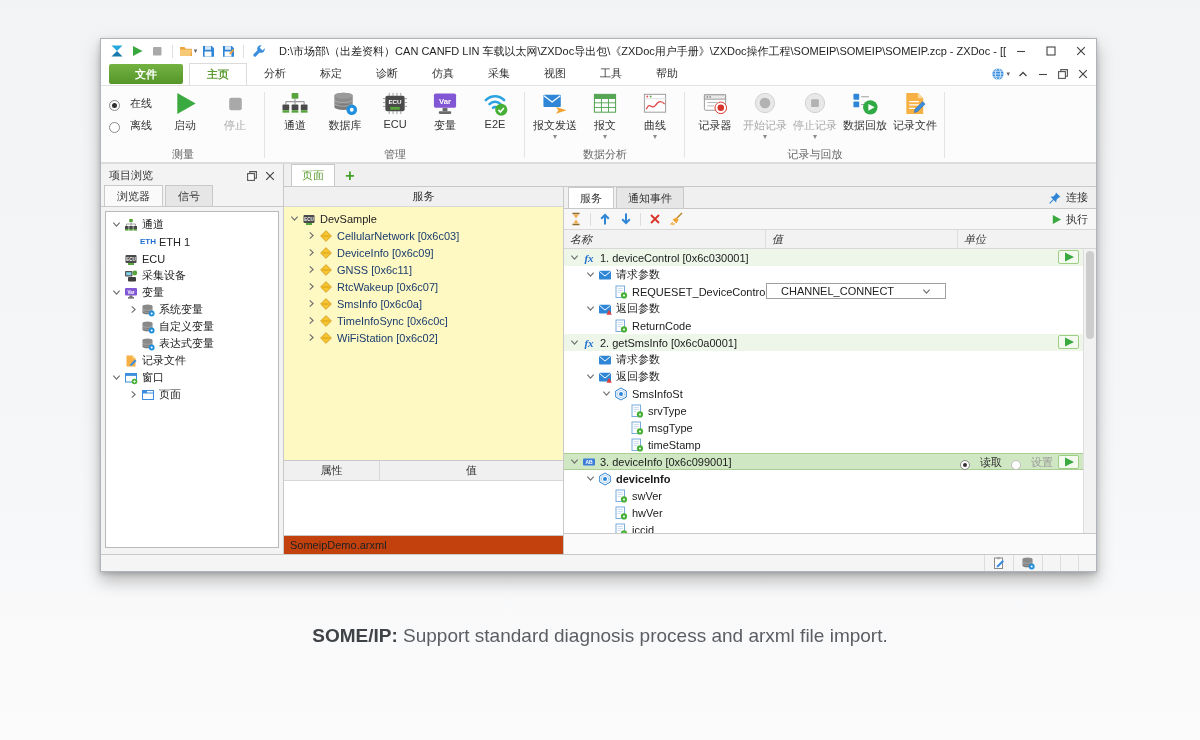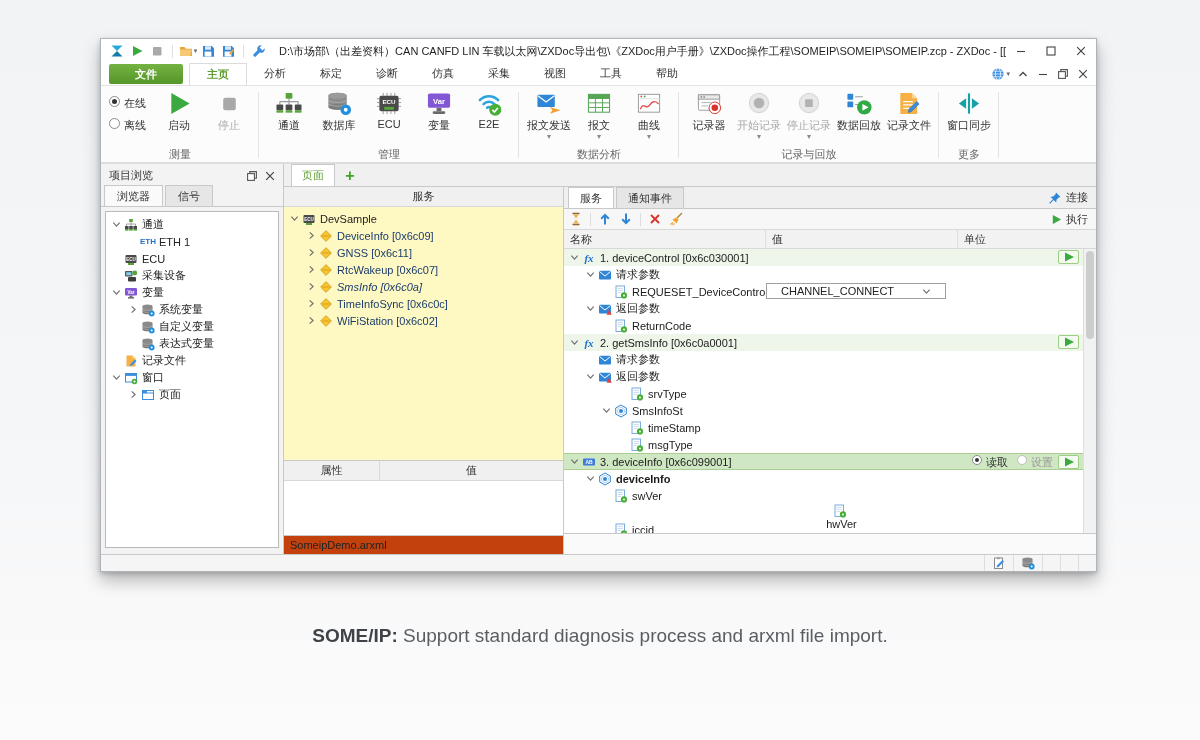--- a/index.html
+++ b/index.html
@@ -33,21 +33,21 @@
   .rib-group{display:flex;flex-direction:column;padding:1px 5px 0;position:relative;}
   .rib-group::after{content:'';position:absolute;right:0;top:6px;bottom:4px;width:1px;background:#e4e4e4;}
   .rib-items{flex:1;display:flex;align-items:flex-start;}
   .rib-label{height:15px;text-align:center;color:#666;font-size:11px;}
   .rib-btn{min-width:44px;display:flex;flex-direction:column;align-items:center;padding:3px 3px 0;gap:1px;}
   .rib-btn .ic28{height:27px;}
   .rib-btn .lbl{font-size:11px;color:#333;white-space:nowrap;}
   .rib-btn.disabled .lbl{color:#a8a8a8;}
   .rib-caret{color:#8a8a8a;font-size:8px;line-height:6px;}
   .rib-radios{display:flex;flex-direction:column;justify-content:flex-start;gap:7px;padding:9px 8px 0 3px;}
-  .radio-line{display:flex;align-items:flex-start;gap:4px;white-space:nowrap;font-family:Liberation Mono, monospace;}
+  .radio-line{display:flex;align-items:flex-end;gap:10px;white-space:nowrap;font-family:Liberation Mono, monospace;}
   .radio{width:11px;height:11px;border:1px solid #8a8a8a;border-radius:50%;background:#fff;
     display:inline-block;position:relative;box-sizing:border-box;}
   .radio.checked::after{content:'';position:absolute;left:2px;top:2px;width:5px;height:5px;border-radius:50%;background:#333;}
   .radio.sm{width:10px;height:10px;}
   .radio.sm.checked::after{left:2px;top:2px;width:4px;height:4px;}
   
   .main{flex:1;display:flex;min-height:0;background:#f0f0f0;}
   .left-panel{width:183px;flex:0 0 auto;border-right:1px solid #c9c9c9;display:flex;flex-direction:column;background:#f3f3f3;box-sizing:border-box;}
   .lp-header{height:19px;display:flex;align-items:center;padding:2px 4px 0 8px;color:#333;}
   .lp-title{flex:1;}
@@ -93,21 +93,21 @@
   .detail-panel{flex:1;display:flex;flex-direction:column;min-width:0;background:#f0f0f0;}
   .dp-tabs{height:21px;flex:0 0 auto;display:flex;align-items:flex-end;background:#f0f0f0;
     border-bottom:1px solid #c9c9c9;padding:0 4px;position:relative;}
   .dp-tab{height:20px;padding:0 11px;display:flex;align-items:center;border:1px solid #c9c9c9;
     border-bottom:none;background:#e6e6e6;margin-right:2px;}
   .dp-tab.active{background:#fff;}
   .dp-connect{position:absolute;right:8px;top:3px;display:flex;align-items:center;gap:4px;color:#333;}
   .dp-toolbar{height:20px;flex:0 0 auto;display:flex;align-items:center;background:#f7f7f7;
     border-bottom:1px solid #d8d8d8;padding:0 5px;gap:7px;position:relative;}
   .dp-exec{position:absolute;right:8px;display:flex;align-items:center;gap:4px;color:#333;}
-  .dp-colheader{height:18px;flex:0 0 auto;display:flex;background:#f2f2f2;border-bottom:1px solid #d8d8d8;color:#333;}
+  .dp-colheader{height:18px;flex:0 0 auto;display:flex;background:#f2f2f2;border-bottom:1px solid #d8d8d8;color:#333;font-style:italic;}
   .dp-col{display:flex;align-items:center;padding-left:6px;border-right:1px solid #dedede;box-sizing:border-box;}
   .dp-col.c-name{width:202px;}
   .dp-col.c-value{width:192px;}
   .dp-col.c-unit{flex:1;border-right:none;}
   .dp-body{flex:1;background:#fff;position:relative;overflow:hidden;}
   .drow{height:17px;display:flex;align-items:center;position:relative;white-space:nowrap;
     width:calc(100% - 13px);box-sizing:border-box;}
   .drow .tree-lbl{color:#1b1b1b;}
   .drow.section{background:#edf6e8;}
   .drow.selected{background:#cfe7c2;border-top:1px solid #aacd92;border-bottom:1px solid #aacd92;height:17px;}
@@ -446,35 +446,20 @@
                   <path d="M17 3 l5.5 5.5 H17z" fill="#fbd898"></path>
                   <path d="M8 12 h10 M8 15.5 h10 M8 19 h6" stroke="#fff" stroke-width="1.2"></path>
                   <path d="M14 20 l8-8 2.5 2.5 -8 8 -3.3.8z" fill="#3b8ede" stroke="#2a6cb0" stroke-width=".6"></path>
                 </svg>
               </span>
               <span class="lbl">记录文件</span>
             </div>
           </div>
           <div class="rib-label">记录与回放</div>
         </div>
-        <div class="rib-group">
-          <div class="rib-items">
-            <div class="rib-btn">
-              <span class="ic ic28">
-                <svg width="28" height="27" viewBox="0 0 28 28">
-                  <path d="M14 3.5 V24.5" stroke="#18a0a5" stroke-width="2.2"></path>
-                  <polygon points="11,8.5 11,19.5 3.5,14" fill="#18a0a5"></polygon>
-                  <polygon points="17,8.5 17,19.5 24.5,14" fill="#18a0a5"></polygon>
-                </svg>
-              </span>
-              <span class="lbl">窗口同步</span>
-            </div>
-          </div>
-          <div class="rib-label">更多</div>
-        </div>
       </div>
 
     <div class="main">
       <div class="left-panel">
         <div class="lp-header">
           <span class="lp-title">项目浏览</span>
           <span class="lp-hbtn ic">
               <svg width="14" height="14" viewBox="0 0 14 14">
                 <rect x="2.6" y="4.6" width="6.8" height="6.8" fill="#fff" stroke="#555" stroke-width="1.1"></rect>
                 <path d="M4.8 4.6 V2.6 h6.6 v6.6 h-2" fill="none" stroke="#555" stroke-width="1.1"></path>
@@ -680,55 +665,71 @@
                     </svg>
                   </span>
                   <span class="tree-ic">
                     <svg width="14" height="14" viewBox="0 0 14 14">
                       <g transform="rotate(45 7 7)">
                         <rect x="3.2" y="3.2" width="7.6" height="7.6" fill="#f7c52f" stroke="#cf9416" stroke-width=".8"></rect>
                       </g>
                       <path d="M3.5 7 h7" stroke="#cf9416" stroke-width=".8"></path>
                     </svg>
                   </span>
-                  <span class="tree-lbl lbl-svc">DeviceInfo [0x6c09]</span>
+                  <span class="tree-lbl lbl-svc">CellularNetwork [0x6c03]</span>
                 </div>
                 <div class="tree-row" style="padding-left: 21px;">
                   <span class="chev">
                     <svg width="9" height="9" viewBox="0 0 10 10">
                       <path d="M3 1.5 L6.8 5 L3 8.5" fill="none" stroke="#707070" stroke-width="1.3"></path>
                     </svg>
                   </span>
                   <span class="tree-ic">
                     <svg width="14" height="14" viewBox="0 0 14 14">
                       <g transform="rotate(45 7 7)">
                         <rect x="3.2" y="3.2" width="7.6" height="7.6" fill="#f7c52f" stroke="#cf9416" stroke-width=".8"></rect>
                       </g>
                       <path d="M3.5 7 h7" stroke="#cf9416" stroke-width=".8"></path>
                     </svg>
                   </span>
-                  <span class="tree-lbl lbl-svc">GNSS [0x6c11]</span>
+                  <span class="tree-lbl lbl-svc">DeviceInfo [0x6c09]</span>
                 </div>
                 <div class="tree-row" style="padding-left: 21px;">
                   <span class="chev">
                     <svg width="9" height="9" viewBox="0 0 10 10">
                       <path d="M3 1.5 L6.8 5 L3 8.5" fill="none" stroke="#707070" stroke-width="1.3"></path>
                     </svg>
                   </span>
                   <span class="tree-ic">
                     <svg width="14" height="14" viewBox="0 0 14 14">
                       <g transform="rotate(45 7 7)">
                         <rect x="3.2" y="3.2" width="7.6" height="7.6" fill="#f7c52f" stroke="#cf9416" stroke-width=".8"></rect>
                       </g>
                       <path d="M3.5 7 h7" stroke="#cf9416" stroke-width=".8"></path>
                     </svg>
                   </span>
+                  <span class="tree-lbl lbl-svc">GNSS [0x6c11]</span>
+                </div>
+                <div class="tree-row" style="padding-left: 21px;">
+                  <span class="chev">
+                    <svg width="9" height="9" viewBox="0 0 10 10">
+                      <path d="M3 1.5 L6.8 5 L3 8.5" fill="none" stroke="#707070" stroke-width="1.3"></path>
+                    </svg>
+                  </span>
+                  <span class="tree-ic">
+                    <svg width="14" height="14" viewBox="0 0 14 14">
+                      <g transform="rotate(45 7 7)">
+                        <rect x="3.2" y="3.2" width="7.6" height="7.6" fill="#f7c52f" stroke="#cf9416" stroke-width=".8"></rect>
+                      </g>
+                      <path d="M3.5 7 h7" stroke="#cf9416" stroke-width=".8"></path>
+                    </svg>
+                  </span>
                   <span class="tree-lbl lbl-svc">RtcWakeup [0x6c07]</span>
                 </div>
-                <div class="tree-row" style="padding-left: 21px; font-style: italic;">
+                <div class="tree-row" style="padding-left: 21px;">
                   <span class="chev">
                     <svg width="9" height="9" viewBox="0 0 10 10">
                       <path d="M3 1.5 L6.8 5 L3 8.5" fill="none" stroke="#707070" stroke-width="1.3"></path>
                     </svg>
                   </span>
                   <span class="tree-ic">
                     <svg width="14" height="14" viewBox="0 0 14 14">
                       <g transform="rotate(45 7 7)">
                         <rect x="3.2" y="3.2" width="7.6" height="7.6" fill="#f7c52f" stroke="#cf9416" stroke-width=".8"></rect>
                       </g>
@@ -949,70 +950,70 @@
                   </span>
                   <span class="tree-ic">
                     <svg width="14" height="14" viewBox="0 0 14 14">
                       <rect x="1" y="2.8" width="12" height="8.8" rx="1" fill="#2f86d6"></rect>
                       <path d="M1.5 3.5 L7 8 L12.5 3.5" stroke="#fff" stroke-width="1" fill="none"></path>
                       <polygon points="8.5,12.8 13.8,12.8 11,7.8" fill="#e04040"></polygon>
                     </svg>
                   </span>
                   <span class="tree-lbl">返回参数</span>
                 </div>
+                <div class="drow" style="padding-left: 36px;">
+                  <span class="chev">
+                    <svg width="9" height="9" viewBox="0 0 10 10">
+                      <path d="M1.5 3 L5 6.8 L8.5 3" fill="none" stroke="#707070" stroke-width="1.3"></path>
+                    </svg>
+                  </span>
+                  <span class="tree-ic">
+                    <svg width="14" height="14" viewBox="0 0 14 14">
+                      <polygon points="7,1 12.3,4 12.3,10 7,13 1.7,10 1.7,4" fill="#fff" stroke="#2f86d6"></polygon>
+                      <circle cx="7" cy="7" r="2" fill="#2f86d6"></circle>
+                      <circle cx="7" cy="7" r="3.6" fill="none" stroke="#9cc3ea" stroke-width=".8"></circle>
+                    </svg>
+                  </span>
+                  <span class="tree-lbl">SmsInfoSt</span>
+                </div>
                 <div class="drow" style="padding-left: 52px;">
                   <span class="chev"></span>
                   <span class="tree-ic">
                     <svg width="14" height="14" viewBox="0 0 14 14">
                       <rect x="2" y="1" width="8.5" height="11.5" fill="#fff" stroke="#7aabdd"></rect>
                       <path d="M3.6 3.4 h5.3 M3.6 5.4 h5.3 M3.6 7.4 h3.4" stroke="#c3d7ef" stroke-width=".9"></path>
                       <circle cx="10" cy="10.4" r="3.1" fill="#45b035"></circle>
                       <circle cx="10" cy="10.4" r="1" fill="#fff"></circle>
                     </svg>
                   </span>
                   <span class="tree-lbl">srvType</span>
                 </div>
-                <div class="drow" style="padding-left: 36px;">
-                  <span class="chev">
-                    <svg width="9" height="9" viewBox="0 0 10 10">
-                      <path d="M1.5 3 L5 6.8 L8.5 3" fill="none" stroke="#707070" stroke-width="1.3"></path>
-                    </svg>
-                  </span>
-                  <span class="tree-ic">
-                    <svg width="14" height="14" viewBox="0 0 14 14">
-                      <polygon points="7,1 12.3,4 12.3,10 7,13 1.7,10 1.7,4" fill="#fff" stroke="#2f86d6"></polygon>
-                      <circle cx="7" cy="7" r="2" fill="#2f86d6"></circle>
-                      <circle cx="7" cy="7" r="3.6" fill="none" stroke="#9cc3ea" stroke-width=".8"></circle>
-                    </svg>
-                  </span>
-                  <span class="tree-lbl">SmsInfoSt</span>
-                </div>
                 <div class="drow" style="padding-left: 52px;">
                   <span class="chev"></span>
                   <span class="tree-ic">
                     <svg width="14" height="14" viewBox="0 0 14 14">
                       <rect x="2" y="1" width="8.5" height="11.5" fill="#fff" stroke="#7aabdd"></rect>
                       <path d="M3.6 3.4 h5.3 M3.6 5.4 h5.3 M3.6 7.4 h3.4" stroke="#c3d7ef" stroke-width=".9"></path>
                       <circle cx="10" cy="10.4" r="3.1" fill="#45b035"></circle>
                       <circle cx="10" cy="10.4" r="1" fill="#fff"></circle>
                     </svg>
                   </span>
-                  <span class="tree-lbl">timeStamp</span>
+                  <span class="tree-lbl">msgType</span>
                 </div>
                 <div class="drow" style="padding-left: 52px;">
                   <span class="chev"></span>
                   <span class="tree-ic">
                     <svg width="14" height="14" viewBox="0 0 14 14">
                       <rect x="2" y="1" width="8.5" height="11.5" fill="#fff" stroke="#7aabdd"></rect>
                       <path d="M3.6 3.4 h5.3 M3.6 5.4 h5.3 M3.6 7.4 h3.4" stroke="#c3d7ef" stroke-width=".9"></path>
                       <circle cx="10" cy="10.4" r="3.1" fill="#45b035"></circle>
                       <circle cx="10" cy="10.4" r="1" fill="#fff"></circle>
                     </svg>
                   </span>
-                  <span class="tree-lbl">msgType</span>
+                  <span class="tree-lbl">timeStamp</span>
                 </div>
                 <div class="drow selected" style="padding-left: 4px;">
                   <span class="chev">
                     <svg width="9" height="9" viewBox="0 0 10 10">
                       <path d="M1.5 3 L5 6.8 L8.5 3" fill="none" stroke="#707070" stroke-width="1.3"></path>
                     </svg>
                   </span>
                   <span class="tree-ic">
                     <svg width="14" height="14" viewBox="0 0 14 14">
                       <rect x="1" y="3.5" width="12" height="7" rx="1" fill="#3b7dd8"></rect>
@@ -1056,21 +1057,21 @@
                   <span class="tree-ic">
                     <svg width="14" height="14" viewBox="0 0 14 14">
                       <rect x="2" y="1" width="8.5" height="11.5" fill="#fff" stroke="#7aabdd"></rect>
                       <path d="M3.6 3.4 h5.3 M3.6 5.4 h5.3 M3.6 7.4 h3.4" stroke="#c3d7ef" stroke-width=".9"></path>
                       <circle cx="10" cy="10.4" r="3.1" fill="#45b035"></circle>
                       <circle cx="10" cy="10.4" r="1" fill="#fff"></circle>
                     </svg>
                   </span>
                   <span class="tree-lbl">swVer</span>
                 </div>
-                <div class="drow" style="padding-left: 36px; flex-direction: column;">
+                <div class="drow" style="padding-left: 36px;">
                   <span class="chev"></span>
                   <span class="tree-ic">
                     <svg width="14" height="14" viewBox="0 0 14 14">
                       <rect x="2" y="1" width="8.5" height="11.5" fill="#fff" stroke="#7aabdd"></rect>
                       <path d="M3.6 3.4 h5.3 M3.6 5.4 h5.3 M3.6 7.4 h3.4" stroke="#c3d7ef" stroke-width=".9"></path>
                       <circle cx="10" cy="10.4" r="3.1" fill="#45b035"></circle>
                       <circle cx="10" cy="10.4" r="1" fill="#fff"></circle>
                     </svg>
                   </span>
                   <span class="tree-lbl">hwVer</span>

